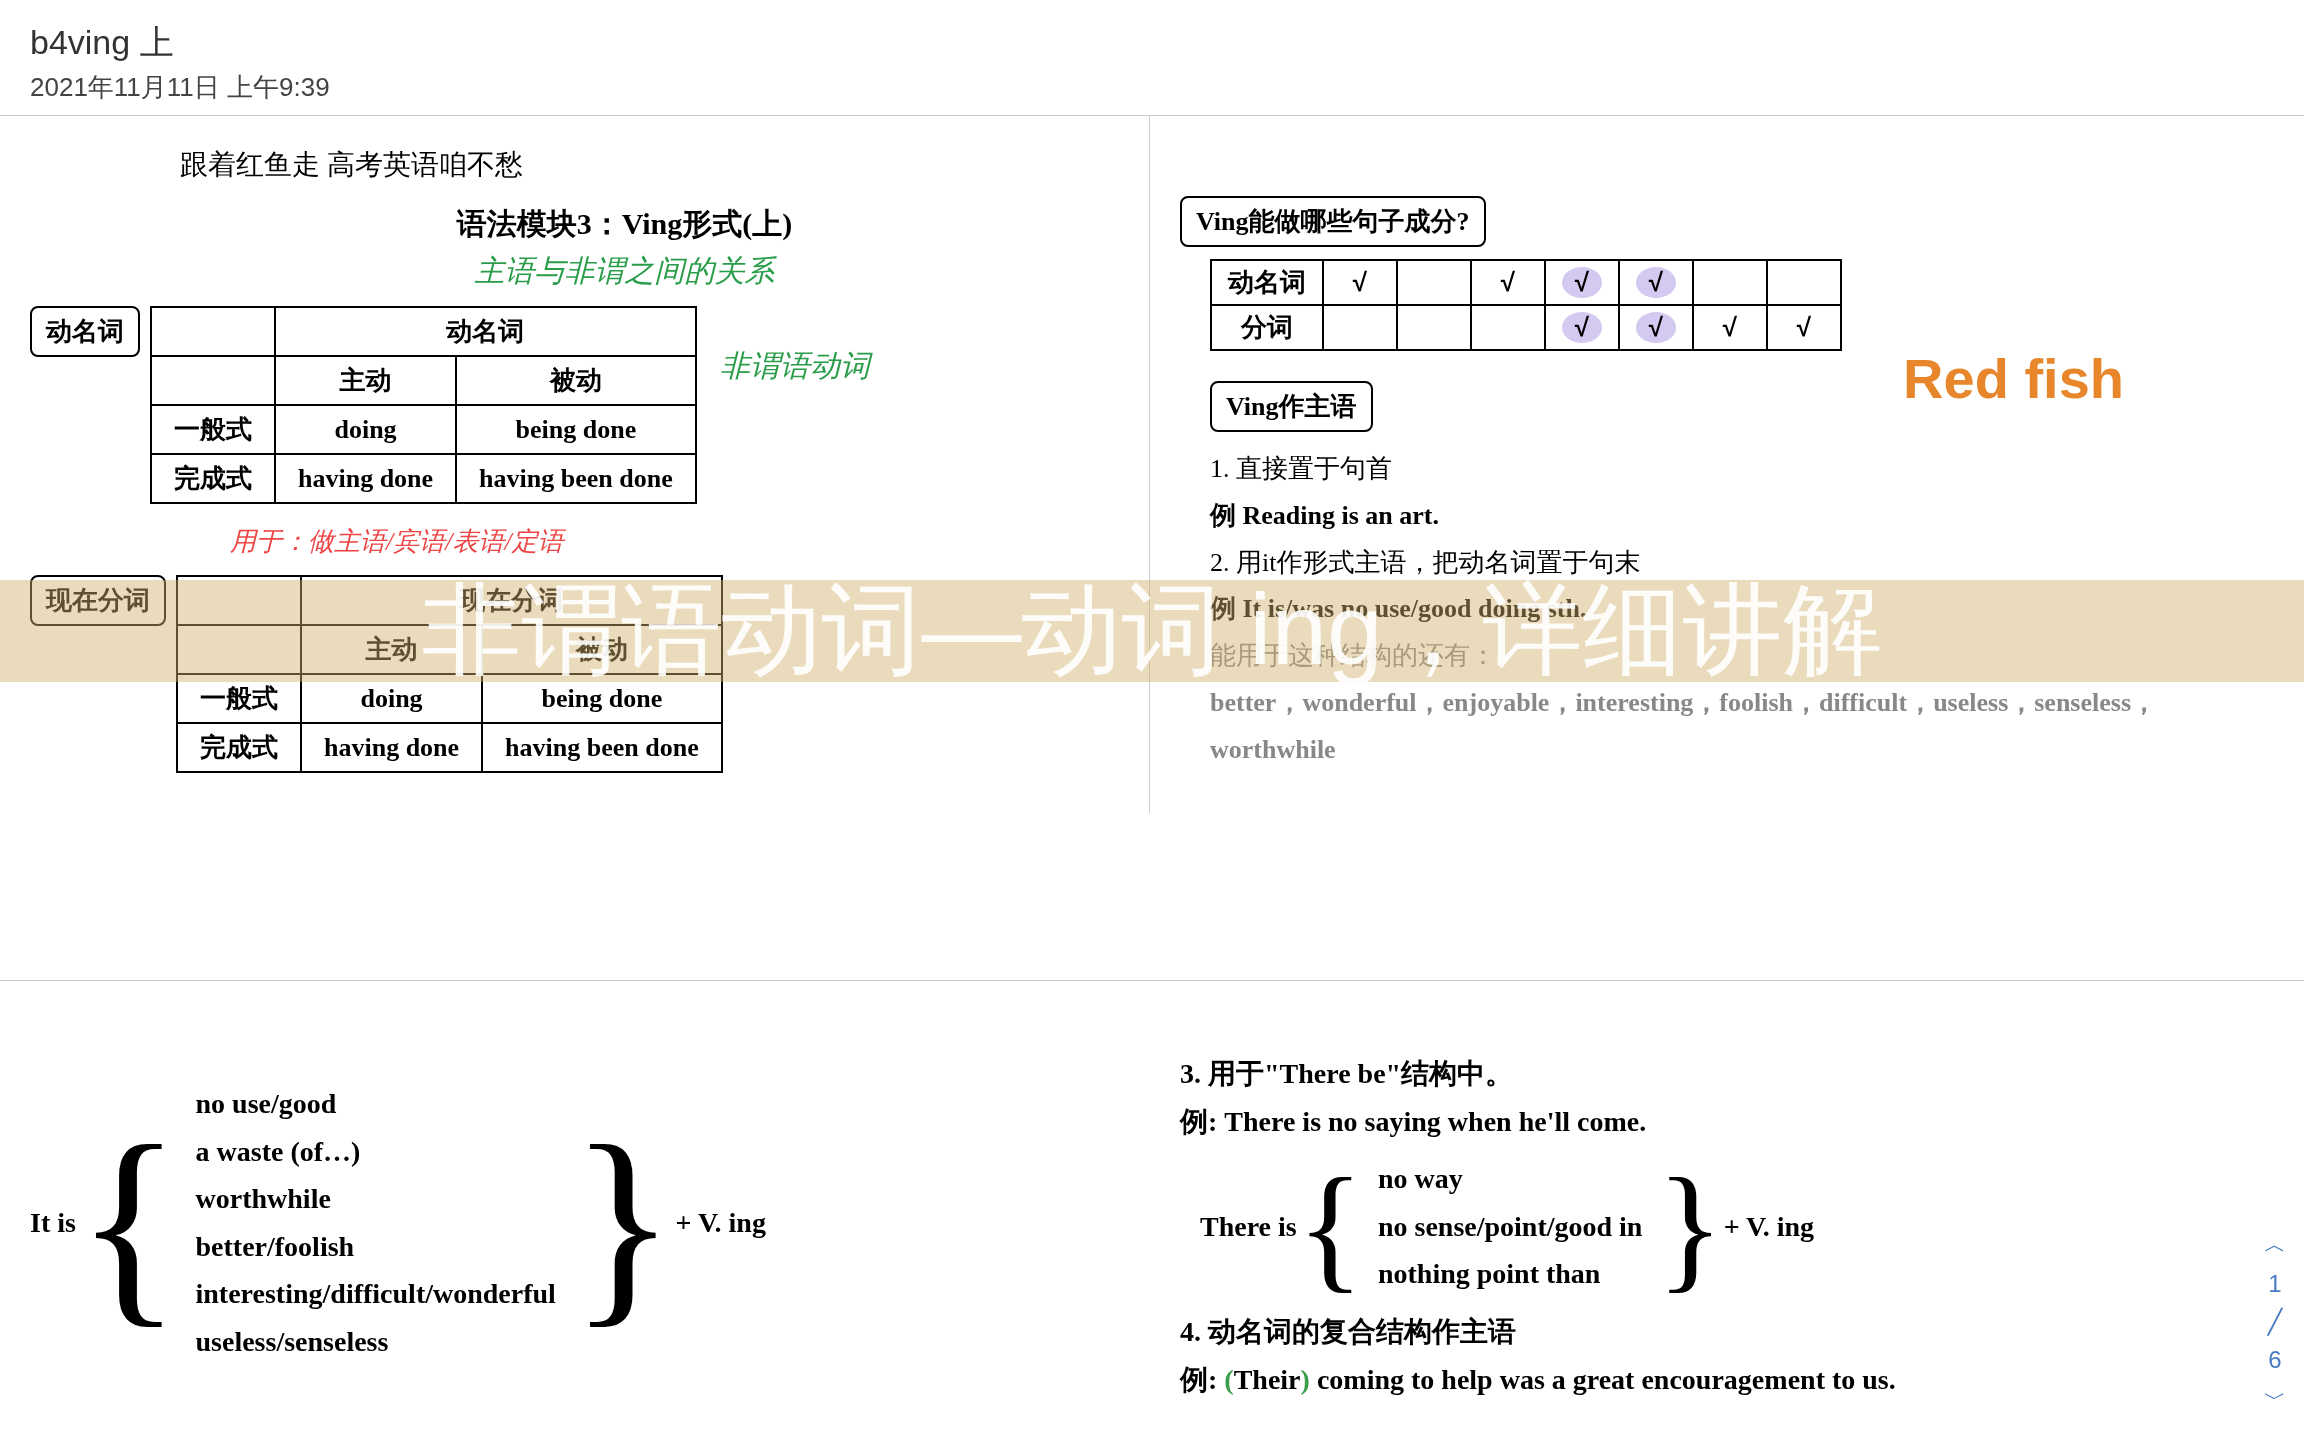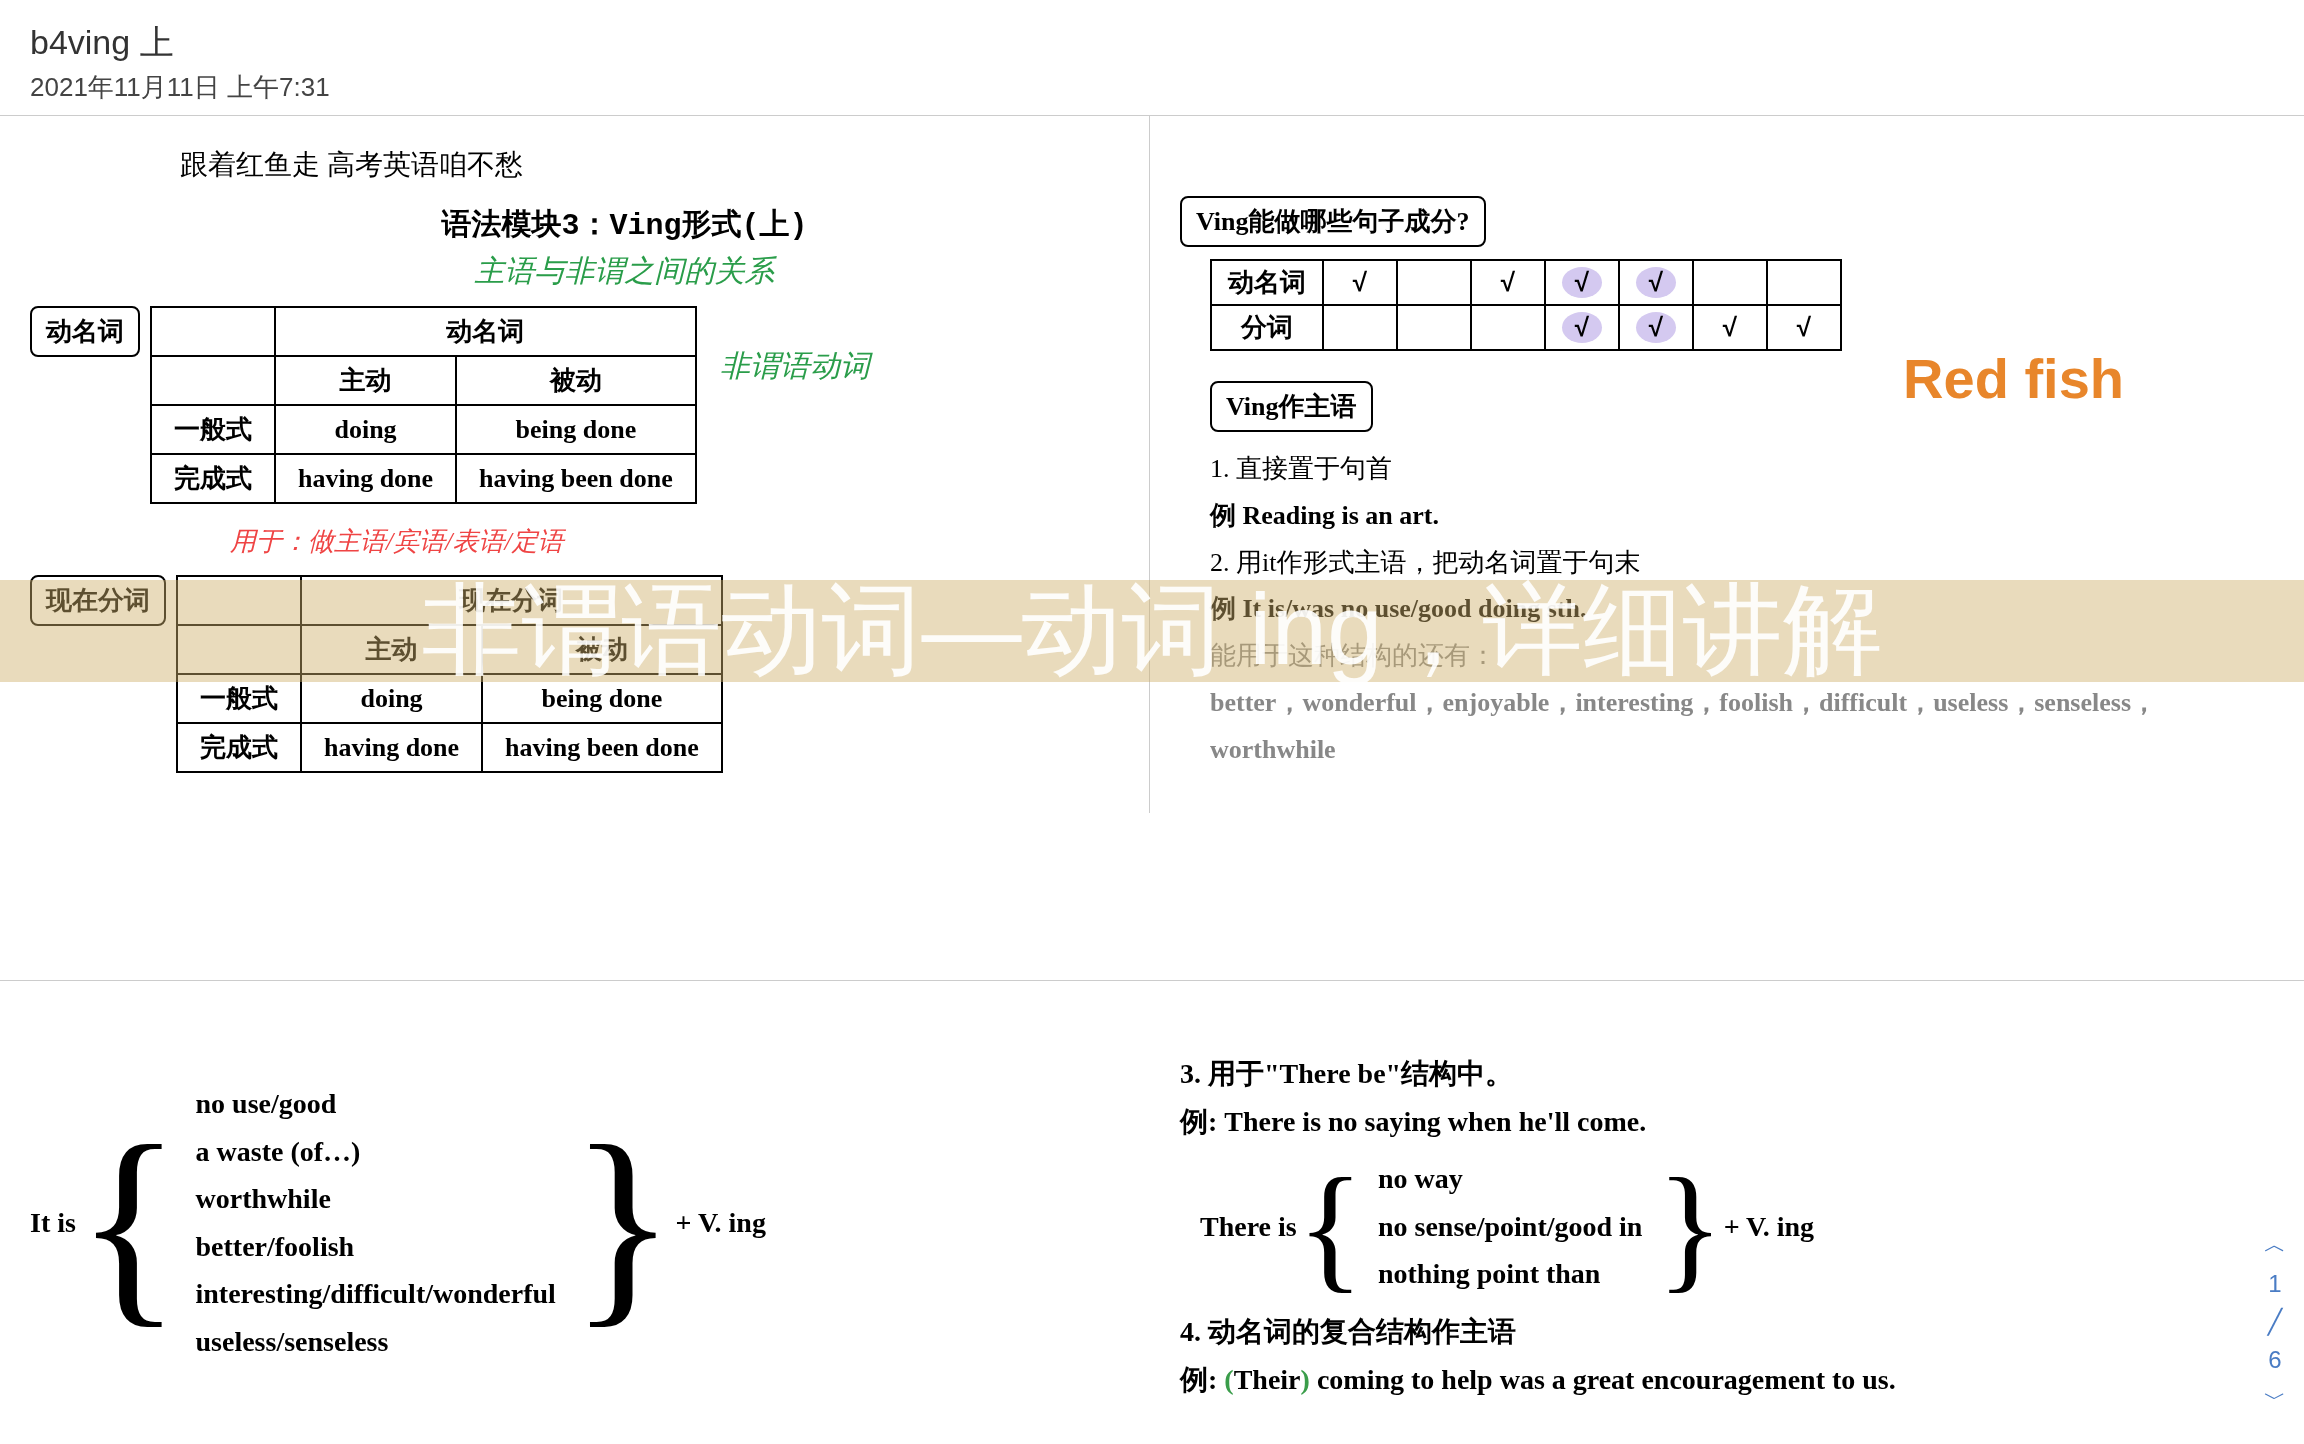--- a/index.html
+++ b/index.html
@@ -15,21 +15,21 @@
     padding: 20px 30px 10px;
     border-bottom: 1px solid #ccc;
   }
   .title { font-size: 34px; font-weight: 500; color: #333; font-family: -apple-system, sans-serif; }
   .date { font-size: 26px; color: #444; margin-top: 4px; font-family: -apple-system, sans-serif; }
   .content { display: flex; position: relative; }
   .left-col, .right-col { padding: 20px 30px; }
   .left-col { width: 1150px; border-right: 1px solid #ccc; }
   .right-col { flex: 1; }
   .slogan { font-size: 28px; margin: 10px 0 10px 150px; }
-  .module-title { font-size: 30px; font-weight: bold; text-align: center; margin: 20px 0 6px 100px; font-family: Liberation Mono, monospace; }
+  .module-title { font-size: 30px; font-weight: bold; text-align: center; margin: 20px 0 6px 100px; }
   .handwritten-green { font-family: cursive; color: #2a9d4a; font-size: 30px; font-style: italic; }
   .note-top-right { position: absolute; top: 230px; left: 720px; }
   .note-subtitle { text-align: center; margin-left: 100px; margin-bottom: 14px; }
   .boxed-label {
     display: inline-block;
     border: 2px solid #000;
     border-radius: 8px;
     padding: 6px 14px;
     font-size: 26px;
     font-weight: bold;
@@ -133,21 +133,21 @@
     font-family: sans-serif;
   }
   .page-nav .arrow { font-size: 22px; }
   .handwritten-orange { color: #ef4444; font-family: cursive; font-size: 26px; font-style: italic; }
 </style>
 </head>
 <body>
 
 <div class="header">
   <div class="title">b4ving 上</div>
-  <div class="date">2021年11月11日 上午7:31</div>
+  <div class="date">2021年11月11日 上午9:39</div>
 </div>
 
 <div class="content">
   <div class="left-col">
     <div class="slogan">跟着红鱼走  高考英语咱不愁</div>
     <div class="module-title">语法模块3：Ving形式(上)</div>
     <div class="handwritten-green note-top-right">非谓语动词</div>
     <div class="handwritten-green note-subtitle">主语与非谓之间的关系</div>
 
     <div class="tbl-section">

